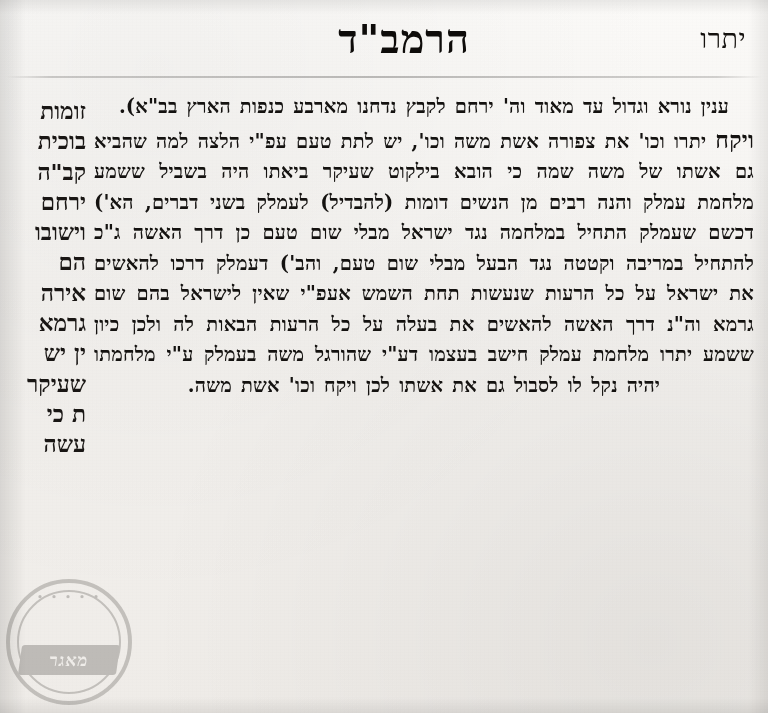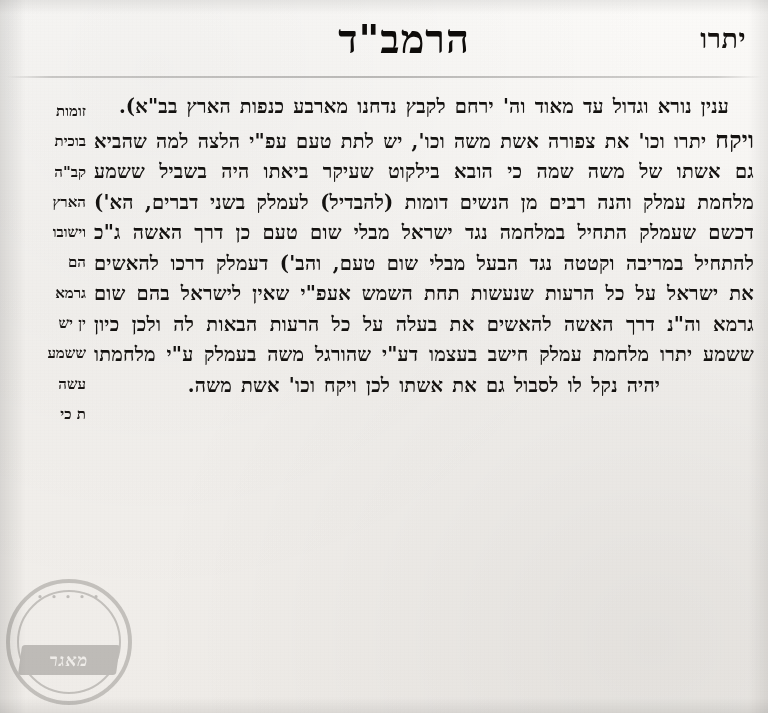--- a/index.html
+++ b/index.html
@@ -43,21 +43,21 @@
     left: 0;
     height: 62px;
     display: flex;
     align-items: center;
     justify-content: space-between;
     padding: 0 22px 0 18px;
     box-sizing: border-box;
   }
   .folio-right {
     font-size: 27px;
-    font-weight: 700;
+    font-weight: 400;
     color: #15120f;
     letter-spacing: 0.5px;
     white-space: nowrap;
   }
   .running-title {
     font-size: 40px;
     font-weight: 700;
     color: #0e0c0a;
     letter-spacing: 1px;
     margin-right: 30px;
@@ -112,21 +112,21 @@
     letter-spacing: 0.2px;
     word-spacing: 2px;
   }
   .para .lead {
     font-size: 23px;
     font-weight: 700;
   }
   .para.centered { text-align: right; text-align-last: center; }
 
   .side-line {
-    font-size: 15px;
+    font-size: 23px;
     line-height: 30.3px;
     color: #191614;
     text-align: right;
     white-space: nowrap;
     font-weight: 600;
     direction: rtl;
     overflow: hidden;
   }
 
   
@@ -213,28 +213,29 @@
 
     <div class="main-col">
       <p class="para centered">ענין נורא וגדול עד מאוד וה' ירחם לקבץ נדחנו מארבע כנפות הארץ בב"א).</p>
       <p class="para"><span class="lead">ויקח</span> <span>יתרו וכו' את צפורה אשת משה וכו', יש לתת טעם עפ"י הלצה למה שהביא גם אשתו של משה שמה כי הובא בילקוט שעיקר ביאתו היה בשביל ששמע מלחמת עמלק והנה רבים מן הנשים דומות (להבדיל) לעמלק בשני דברים, הא') דכשם שעמלק התחיל במלחמה נגד ישראל מבלי שום טעם כן דרך האשה ג"כ להתחיל במריבה וקטטה נגד הבעל מבלי שום טעם, והב') דעמלק דרכו להאשים את ישראל על כל הרעות שנעשות תחת השמש אעפ"י שאין לישראל בהם שום גרמא וה"נ דרך האשה להאשים את בעלה על כל הרעות הבאות לה ולכן כיון ששמע יתרו מלחמת עמלק חישב בעצמו דע"י שהורגל משה בעמלק ע"י מלחמתו יהיה נקל לו לסבול גם את אשתו לכן ויקח וכו' אשת משה.</span></p>
     </div>
 
     <div class="side-col">
       <div class="side-line">זומות</div>
       <div class="side-line">בוכית</div>
       <div class="side-line">קב"ה</div>
-      <div class="side-line">הארץ</div>
+      <div class="side-line">ירחם</div>
       <div class="side-line">וישובו</div>
       <div class="side-line">הם</div>
+      <div class="side-line">אירה</div>
       <div class="side-line">גרמא</div>
       <div class="side-line">ין יש</div>
-      <div class="side-line">ששמע</div>
+      <div class="side-line">שעיקר</div>
+      <div class="side-line">ת כי</div>
       <div class="side-line">עשה</div>
-      <div class="side-line">ת כי</div>
     </div>
 
   </div>
 
   <div class="stamp">
     <div class="ring"></div>
     <div class="ring inner"></div>
     <div class="arc-text">• • • • •</div>
     <div class="bar"></div>
     <div class="bar-text">מאגר</div>

